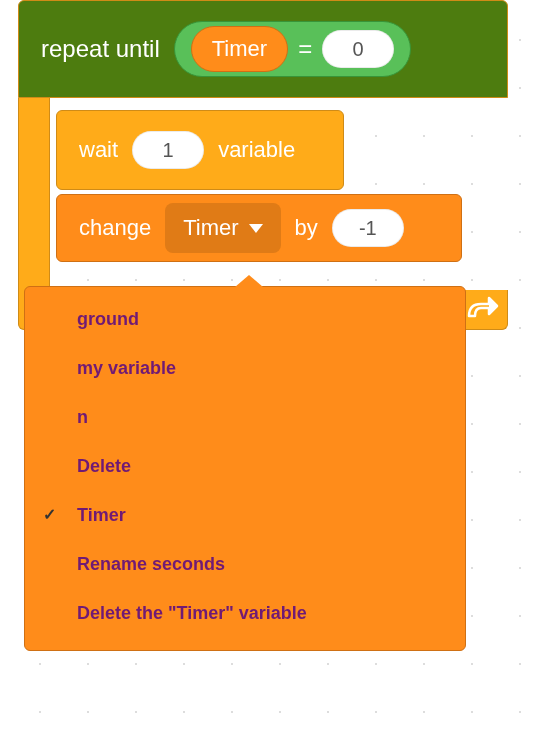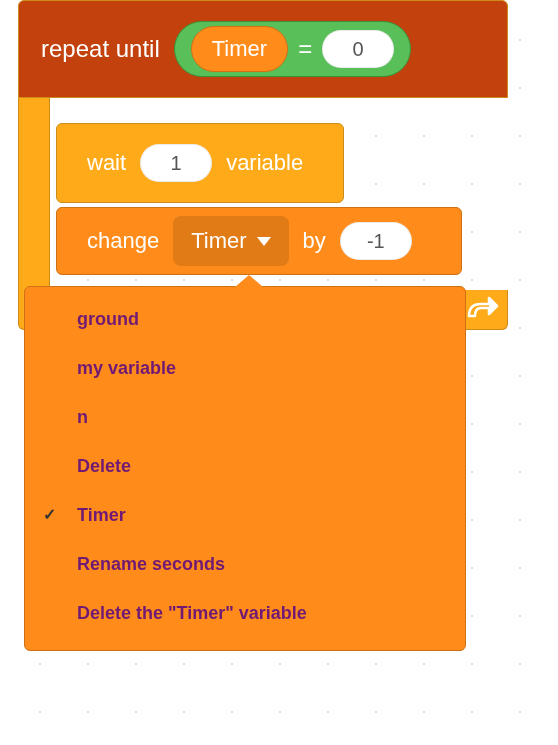--- a/index.html
+++ b/index.html
@@ -27,21 +27,21 @@
     z-index: 1;
   }
 
   
   .c-block {
     position: absolute;
     left: 18px;
     top: 0;
   }
   .c-header {
-    background: #c2410c;
+    background: #4d7c0f;
     border: 1px solid #cf8b17;
     border-radius: 6px 6px 0 0;
     padding: 20px 22px 20px 22px;
     display: flex;
     align-items: center;
     gap: 14px;
     color: #fff;
     font-size: 24px;
     font-weight: 500;
     box-sizing: border-box;
@@ -120,23 +120,22 @@
     position: absolute;
     background: #ffab19;
     border: 1px solid #cf8b17;
     border-radius: 6px;
     color: #fff;
     font-size: 22px;
     font-weight: 500;
     display: flex;
     align-items: center;
     gap: 14px;
-    padding: 0 30px;
-    box-sizing: border-box;
-    margin-top: 13px;
+    padding: 0 22px;
+    box-sizing: border-box;
   }
   .wait-block {
     left: 56px;
     top: 110px;
     height: 80px;
     width: 288px;
   }
   .change-block {
     left: 56px;
     top: 194px;

